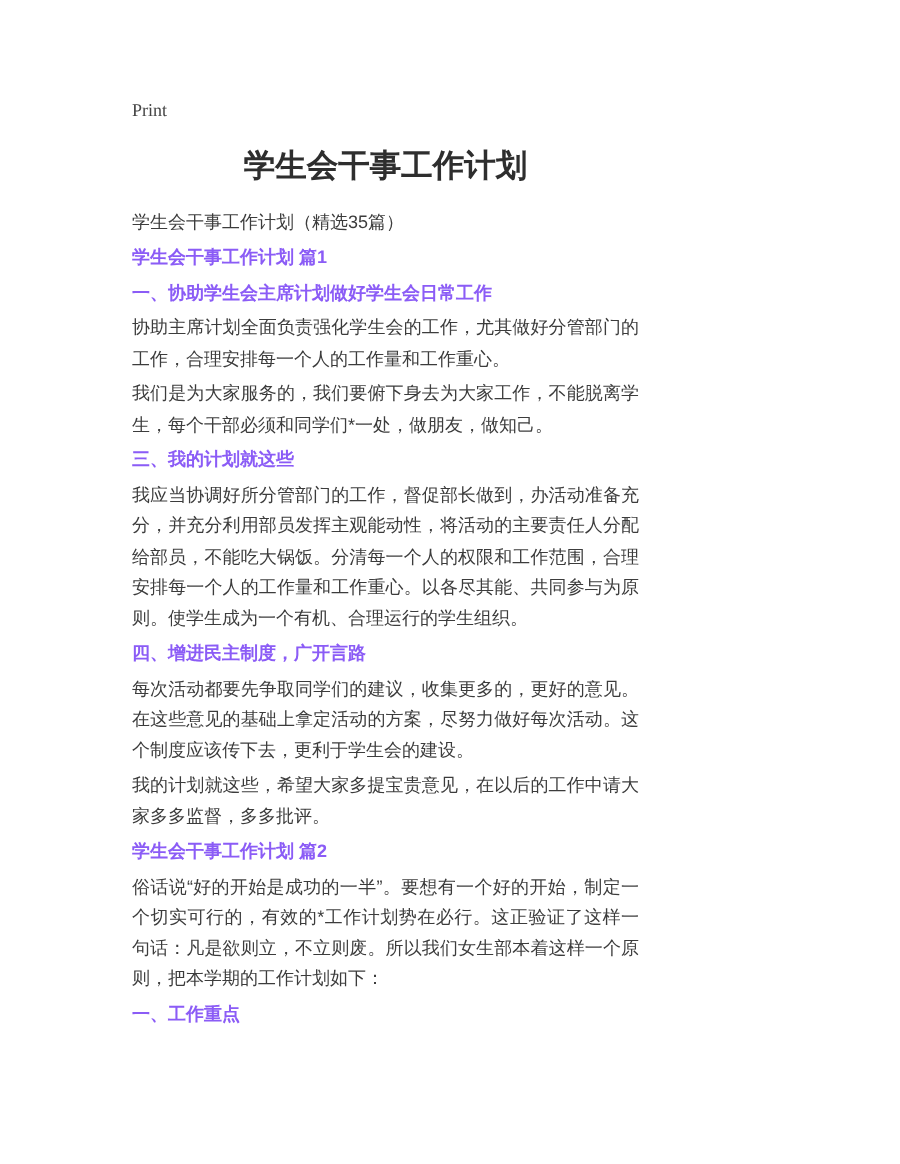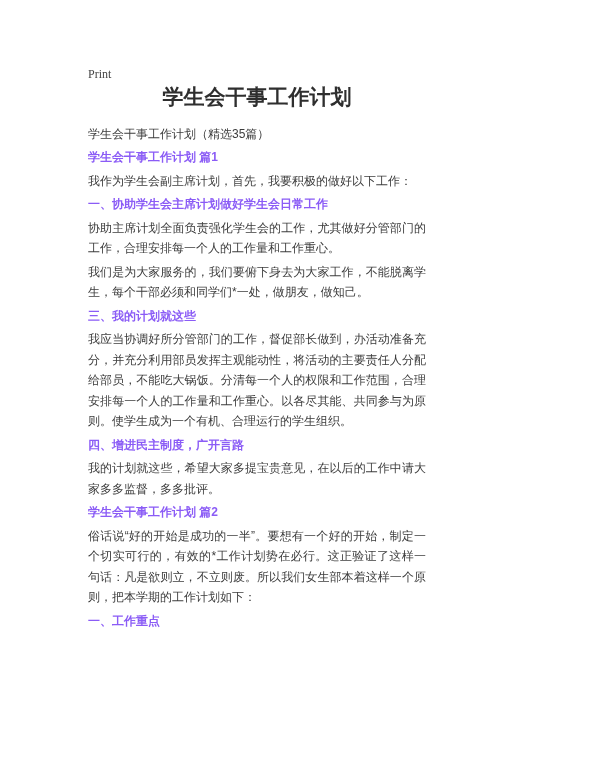--- a/index.html
+++ b/index.html
@@ -19,20 +19,21 @@
   }
   .print-link {
     display: inline-block;
     font-family: "Liberation Serif", serif;
     font-size: 12px;
     line-height: 16px;
     color: #454545;
     cursor: pointer;
   }
   .doc-title {
+    margin-top: 14px;
     font-size: 21px;
     font-weight: bold;
     line-height: 30px;
     text-align: center;
     color: #2e2e2e;
   }
   .doc-subtitle {
     margin-top: 10px;
     padding: 1.5px 0;
     font-size: 12px;
@@ -58,25 +59,25 @@
 
 <div class="page">
 
   <span class="print-link">Print</span>
 
   <div class="doc-title">学生会干事工作计划</div>
 
   <div class="doc-subtitle">学生会干事工作计划（精选35篇）</div>
 
   <div class="block heading">学生会干事工作计划 篇1</div>
-  <p class="block">我作为学生会副主席计划，首先，我要积极的做好以下工作：</p>
   <div class="block heading">一、协助学生会主席计划做好学生会日常工作</div>
   <p class="block">协助主席计划全面负责强化学生会的工作，尤其做好分管部门的工作，合理安排每一个人的工作量和工作重心。</p>
   <p class="block">我们是为大家服务的，我们要俯下身去为大家工作，不能脱离学生，每个干部必须和同学们*一处，做朋友，做知己。</p>
   <div class="block heading">三、我的计划就这些</div>
   <p class="block">我应当协调好所分管部门的工作，督促部长做到，办活动准备充分，并充分利用部员发挥主观能动性，将活动的主要责任人分配给部员，不能吃大锅饭。分清每一个人的权限和工作范围，合理安排每一个人的工作量和工作重心。以各尽其能、共同参与为原则。使学生成为一个有机、合理运行的学生组织。</p>
   <div class="block heading">四、增进民主制度，广开言路</div>
+  <p class="block">每次活动都要先争取同学们的建议，收集更多的，更好的意见。在这些意见的基础上拿定活动的方案，尽努力做好每次活动。这个制度应该传下去，更利于学生会的建设。</p>
   <p class="block">我的计划就这些，希望大家多提宝贵意见，在以后的工作中请大家多多监督，多多批评。</p>
   <div class="block heading">学生会干事工作计划 篇2</div>
   <p class="block">俗话说“好的开始是成功的一半”。要想有一个好的开始，制定一个切实可行的，有效的*工作计划势在必行。这正验证了这样一句话：凡是欲则立，不立则废。所以我们女生部本着这样一个原则，把本学期的工作计划如下：</p>
   <div class="block heading">一、工作重点</div>
 
 </div>
 
 </body></html>

